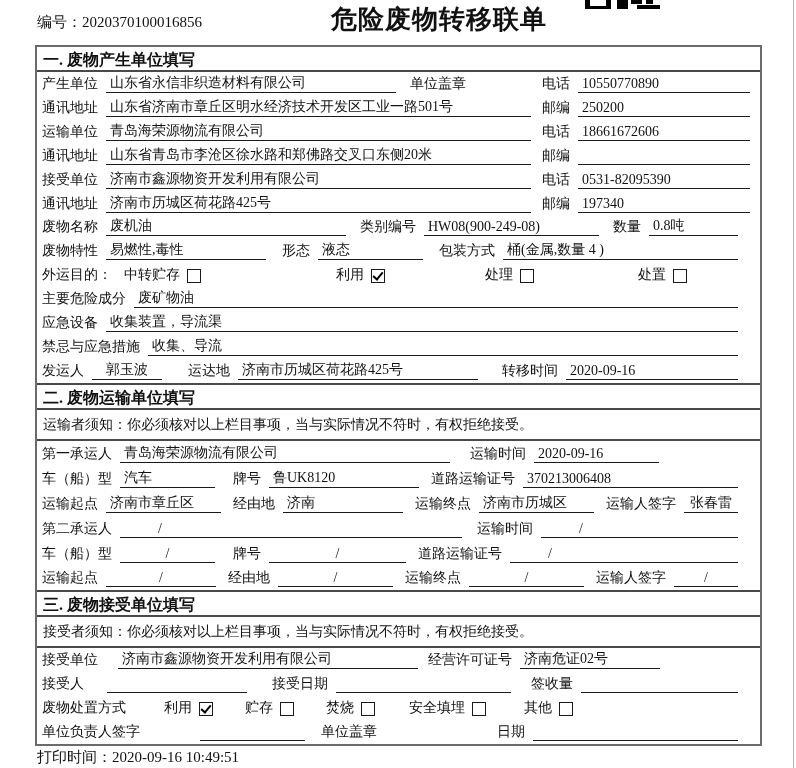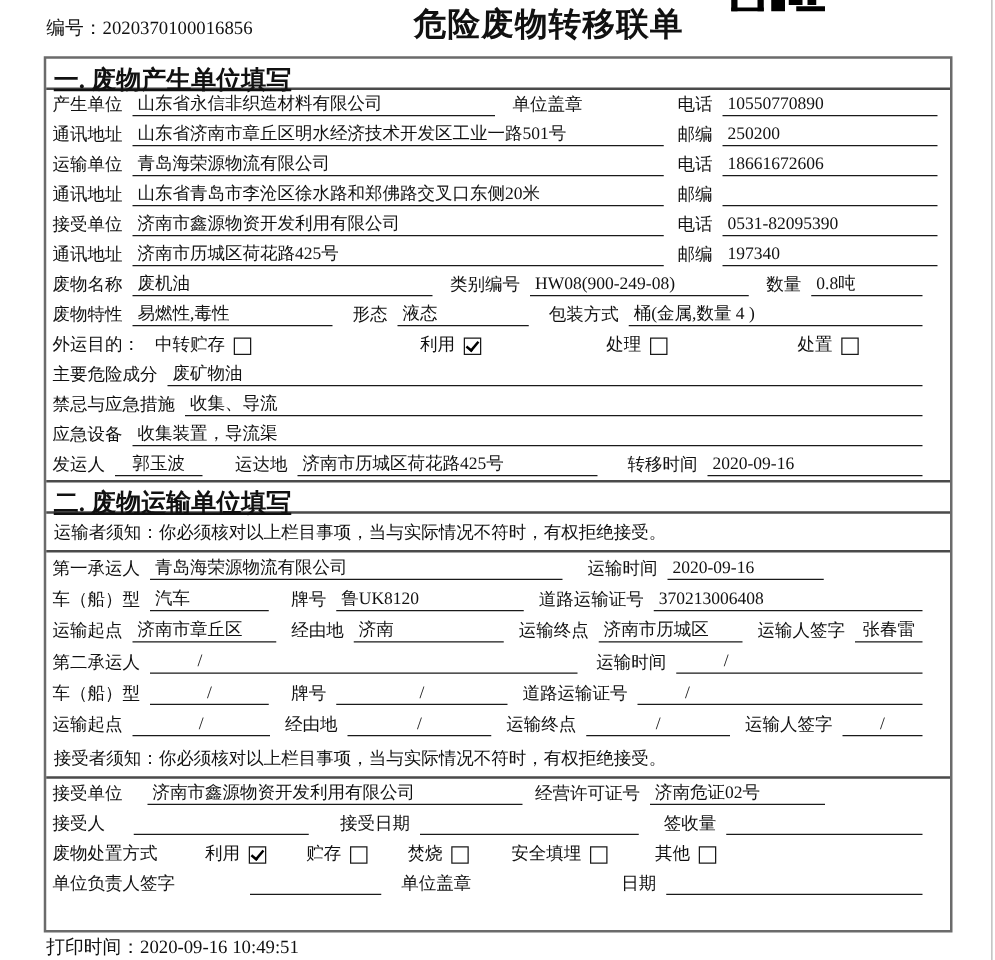--- a/index.html
+++ b/index.html
@@ -6,22 +6,22 @@
   .sheet{position:relative;width:796px;height:768px;background:#ffffff;overflow:hidden;
          font-family:"Liberation Serif","DejaVu Serif",serif;color:#111;font-size:14px;}
   .serial{position:absolute;left:37px;top:13px;font-size:15px;white-space:nowrap;}
   .title{position:absolute;left:331px;top:2px;font-size:26px;font-weight:bold;letter-spacing:1px;white-space:nowrap;}
   .qr{position:absolute;left:585px;top:0;width:75px;height:9px;}
   .qr i{position:absolute;background:#000;display:block;}
   .page-edge{position:absolute;right:2px;top:0;width:1px;height:768px;background:#b3b3b3;}
 
   .form{position:absolute;left:35px;top:45px;width:727px;height:701px;border:2px solid #6b6b6b;
         box-sizing:border-box;display:flex;flex-direction:column;background:#fff;}
-  .sec-head{font-weight:bold;font-size:20px;padding:3px 8px 2px 6px;border-bottom:2px solid #4a4a4a;
-            box-sizing:border-box;height:25px;text-decoration:underline;}
+  .sec-head{font-weight:bold;font-size:16px;padding:3px 8px 2px 6px;border-bottom:2px solid #4a4a4a;
+            box-sizing:border-box;height:25px;}
   .sec-head.bt{border-top:2px solid #4a4a4a;height:27px;}
   .note{padding:6px 8px 0 6px;border-bottom:2px solid #4a4a4a;box-sizing:border-box;height:31px;}
   .row{position:relative;display:flex;align-items:flex-end;padding:0 22px 3px 5px;box-sizing:border-box;}
   .rh24{height:24px;}.rh25{height:25px;}
   .lbl{white-space:nowrap;margin-right:8px;}
   .u{border-bottom:1px solid #1a1a1a;padding:0 4px;white-space:nowrap;overflow:hidden;box-sizing:border-box;min-height:17px;}
   .grow{flex:1;}
   .sp{flex:1;}
   .c{text-align:center;}
   .ls{padding-left:38px;}
@@ -147,27 +147,27 @@
         <span class="box"></span>
       </span>
     </div>
 
     <div class="row rh24">
       <span class="lbl">主要危险成分</span>
       <span class="u grow">废矿物油</span>
     </div>
 
     <div class="row rh24">
+      <span class="lbl">应急设备</span>
+      <span class="u grow">收集装置，导流渠</span>
+    </div>
+
+    <div class="row rh24">
       <span class="lbl">禁忌与应急措施</span>
       <span class="u grow">收集、导流</span>
-    </div>
-
-    <div class="row rh24">
-      <span class="lbl">应急设备</span>
-      <span class="u grow">收集装置，导流渠</span>
     </div>
 
     <div class="row rh24">
       <span class="lbl">发运人</span>
       <span class="u c" style="width:70px">郭玉波</span>
       <span class="lbl" style="margin-left:26px">运达地</span>
       <span class="u" style="width:240px">济南市历城区荷花路425号</span>
       <span class="lbl" style="margin-left:24px">转移时间</span>
       <span class="u grow">2020-09-16</span>
     </div>
@@ -223,20 +223,21 @@
       <span class="lbl">运输起点</span>
       <span class="u c" style="width:110px">/</span>
       <span class="lbl" style="margin-left:12px">经由地</span>
       <span class="u c" style="width:115px">/</span>
       <span class="lbl" style="margin-left:12px">运输终点</span>
       <span class="u c" style="width:115px">/</span>
       <span class="lbl" style="margin-left:12px">运输人签字</span>
       <span class="u grow c">/</span>
     </div>
 
+    <div class="sec-head bt">三. 废物接受单位填写</div>
     <div class="note">接受者须知：你必须核对以上栏目事项，当与实际情况不符时，有权拒绝接受。</div>
 
     <div class="row rh24">
       <span class="lbl">接受单位</span>
       <span class="u" style="width:300px;margin-left:12px">济南市鑫源物资开发利用有限公司</span>
       <span class="lbl" style="margin-left:10px">经营许可证号</span>
       <span class="u" style="width:140px">济南危证02号</span>
       <span class="sp"></span>
     </div>
 

